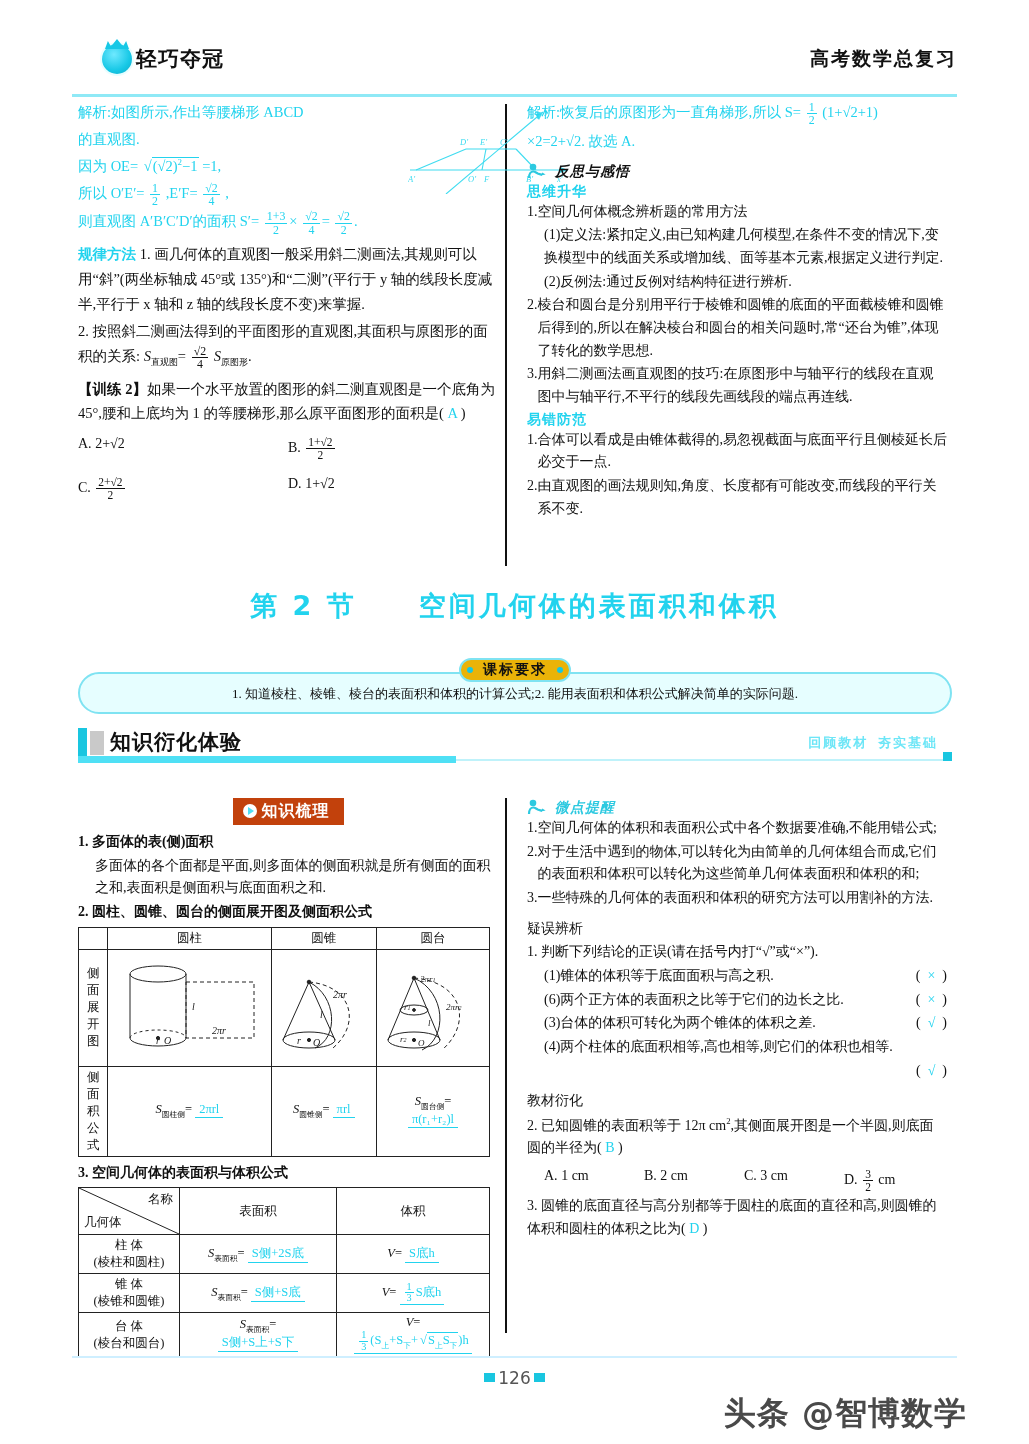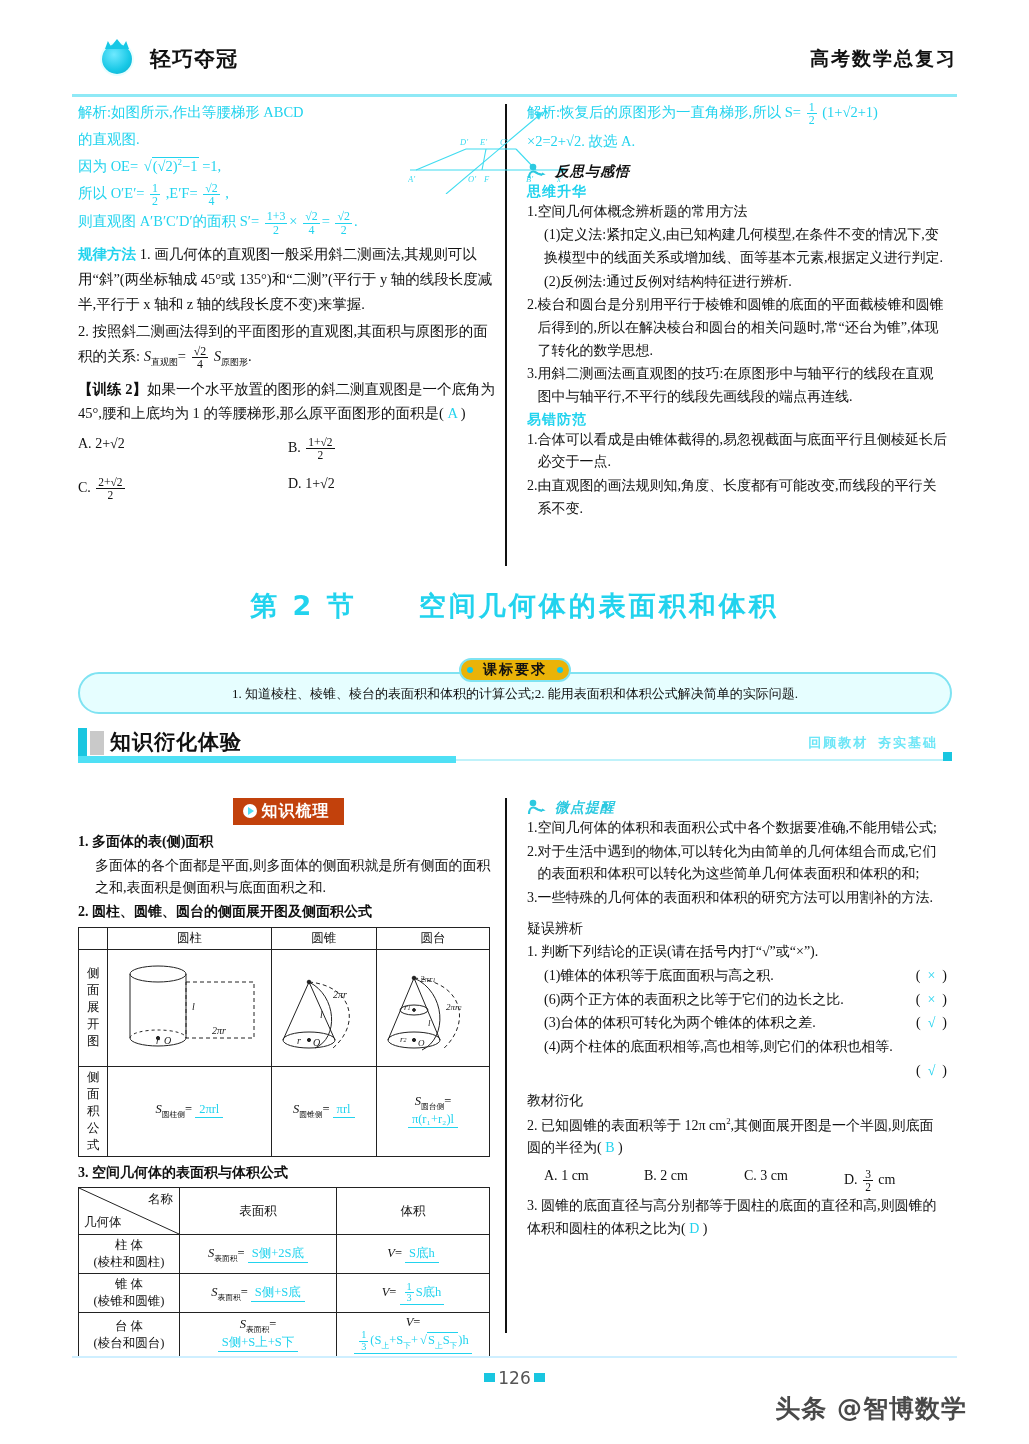--- a/index.html
+++ b/index.html
@@ -4,21 +4,21 @@
 <style>
   html,body{margin:0;padding:0;background:#ffffff;}
   body{
     width:1029px;height:1444px;position:relative;overflow:hidden;
     font-family:"Liberation Serif","DejaVu Serif",serif;
     color:#111;
   }
   .page{position:absolute;inset:0;}
   
   .hdr{position:absolute;left:0;right:0;top:44px;height:52px;}
-  .logo{position:absolute;left:72px;top:0px;display:flex;align-items:center;gap:18px;padding-left:30px;}
+  .logo{position:absolute;left:72px;top:0px;display:flex;align-items:center;gap:4px;padding-left:30px;}
   .logo-badge{width:30px;height:30px;border-radius:50%;
      background:radial-gradient(circle at 40% 35%,#6fe9ff 0%,#17c8e6 60%,#0fa8c6 100%);
      position:relative;box-shadow:0 0 0 2px #e8feff;}
   .logo-badge:before{content:"";position:absolute;left:3px;top:-5px;width:24px;height:10px;
      background:#17c8e6;clip-path:polygon(0 100%,12% 20%,25% 75%,50% 0,75% 75%,88% 20%,100% 100%);}
   .logo-text{font-family:"DejaVu Sans",sans-serif;font-weight:bold;font-size:21px;letter-spacing:1px;color:#111;}
   .hdr-right{position:absolute;right:72px;top:2px;
      font-family:"DejaVu Sans",sans-serif;font-weight:bold;font-size:19px;letter-spacing:2px;color:#111;}
   .hdr-rule{position:absolute;left:72px;right:72px;top:50px;height:3px;background:#8fe9f6;}
   
@@ -94,21 +94,21 @@
   .dcell .n1{position:absolute;right:6px;top:3px;}
   .dcell .n2{position:absolute;left:5px;bottom:3px;}
   .opts{display:flex;font-size:14px;margin:4px 0;}
   .opts>div{width:50%;}
   .brk{color:#22d3ee;}
   
   .pgnum{position:absolute;left:0;right:0;top:1368px;text-align:center;
      font-family:"DejaVu Sans",sans-serif;font-size:17px;color:#555;}
   .pgnum .sq{display:inline-block;width:9px;height:9px;background:#19c6e0;vertical-align:2px;margin:0 3px;}
   .wm{position:absolute;right:62px;top:1392px;font-family:"DejaVu Sans",sans-serif;
-     font-weight:bold;font-size:25px;color:#3a3a3a;opacity:.92;letter-spacing:1px;}
+     font-weight:bold;font-size:32px;color:#3a3a3a;opacity:.92;letter-spacing:1px;}
   .foot-rule{position:absolute;left:72px;right:72px;top:1356px;height:2px;background:#cfefff;}
 </style>
 </head>
 <body>
 
 <div class="page">
 
   <div class="hdr">
     <div class="logo">
       <span class="logo-badge"></span>

